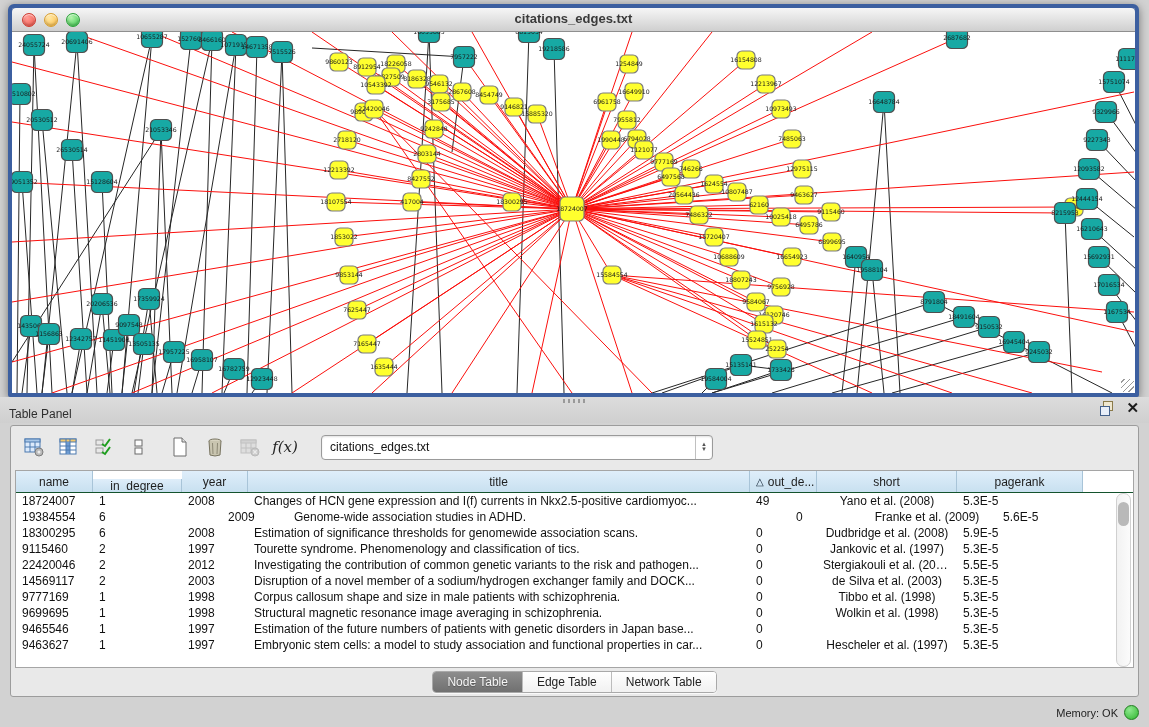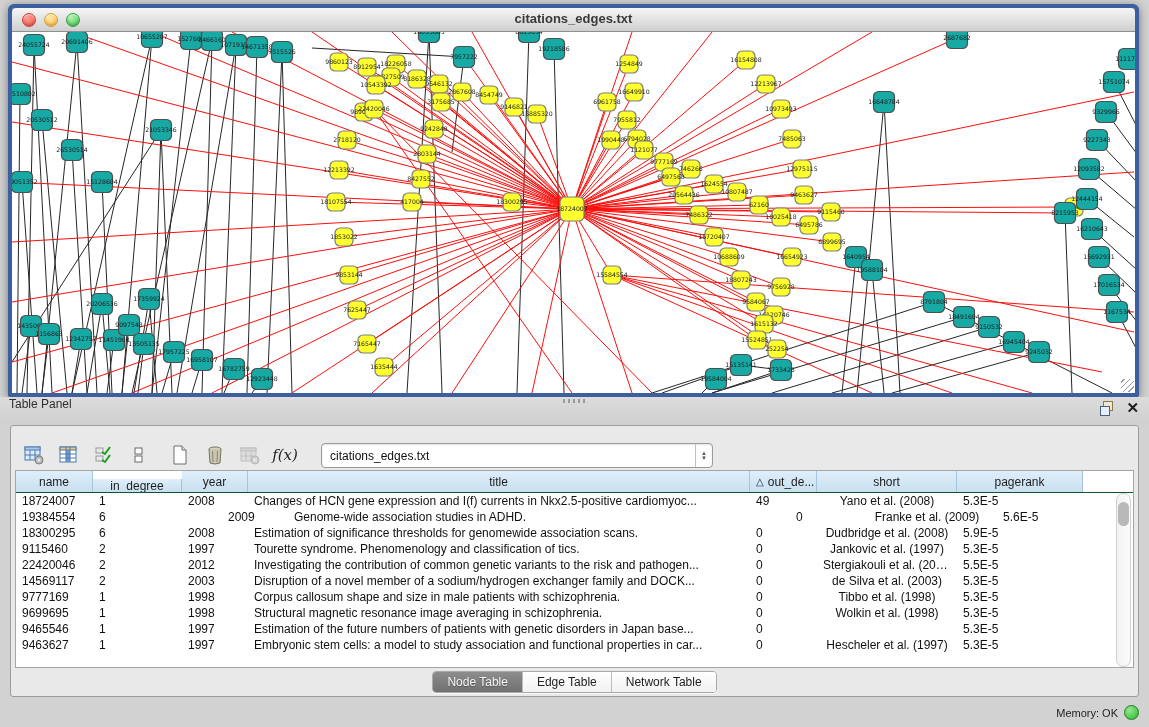--- a/index.html
+++ b/index.html
@@ -31,34 +31,34 @@
   .light.green{background:radial-gradient(circle at 35% 30%,#b4f3ad,#35c648);border:1px solid #2aa138;}
   #canvas{position:absolute;left:0;top:24px;right:0;bottom:0;background:#fff;overflow:hidden;}
   #graph-svg{position:absolute;left:0;top:0;}
   #resize-grip{
     position:absolute;right:1px;bottom:1px;width:13px;height:13px;
     background:repeating-linear-gradient(135deg,transparent 0 2px,#9a9a9a 2px 3px,transparent 3px 4px);
   }
   
   #lower{position:absolute;left:0;top:397px;right:0;bottom:0;background:#d2d2d2;}
   #panel-header{position:relative;height:26px;background:linear-gradient(#dcdcdc,#cfcfcf);}
-  #panel-header .ph-title{position:absolute;left:9px;top:0;font-size:12px;color:#2e2e2e;}
+  #panel-header .ph-title{position:absolute;left:9px;top:10px;font-size:12px;color:#2e2e2e;}
   #panel-header .ph-icons{position:absolute;right:10px;top:4px;display:flex;gap:12px;align-items:center;}
   .float-ic{position:relative;width:14px;height:14px;}
   .float-ic .sq1{position:absolute;left:3px;top:0;width:8px;height:8px;border:1px solid #8a7a4a;background:#efe7cf;}
   .float-ic .sq2{position:absolute;left:0;top:5px;width:8px;height:8px;border:1px solid #44608a;background:#e8eef8;}
   .close-x{font-size:15px;font-weight:bold;color:#1c1c1c;line-height:14px;cursor:default;}
   .grip-dots{position:absolute;left:50%;top:2px;width:24px;height:4px;margin-left:-12px;
     background:repeating-linear-gradient(90deg,#9a9a9a 0 2px,transparent 2px 5px);}
   #panel-box{
     position:absolute;left:10px;right:10px;top:28px;bottom:30px;
     background:#e9e9e9;border:1px solid #9c9c9c;border-radius:3px;
   }
   
-  #toolbar{height:42px;display:flex;align-items:flex-end;padding:0 10px;gap:9px;}
+  #toolbar{height:42px;display:flex;align-items:center;padding:0 10px;gap:9px;}
   .tb-btn{width:26px;height:26px;display:flex;align-items:center;justify-content:center;border-radius:4px;}
   .tb-btn.disabled{opacity:.5;}
   .fx{font-family:"DejaVu Serif",serif;font-style:italic;font-size:15px;color:#222;}
   #net-combo{
     margin-left:14px;width:390px;height:23px;background:#fff;
     border:1px solid #9a9a9a;border-radius:4px;display:flex;align-items:center;
     box-shadow:inset 0 1px 2px rgba(0,0,0,.12);
   }
   #net-combo .combo-text{flex:1;font-size:12px;color:#111;padding:0 8px;white-space:nowrap;overflow:hidden;}
   #net-combo .stepper{width:16px;align-self:stretch;border-left:1px solid #c0c0c0;display:flex;flex-direction:column;align-items:center;justify-content:center;color:#555;}

